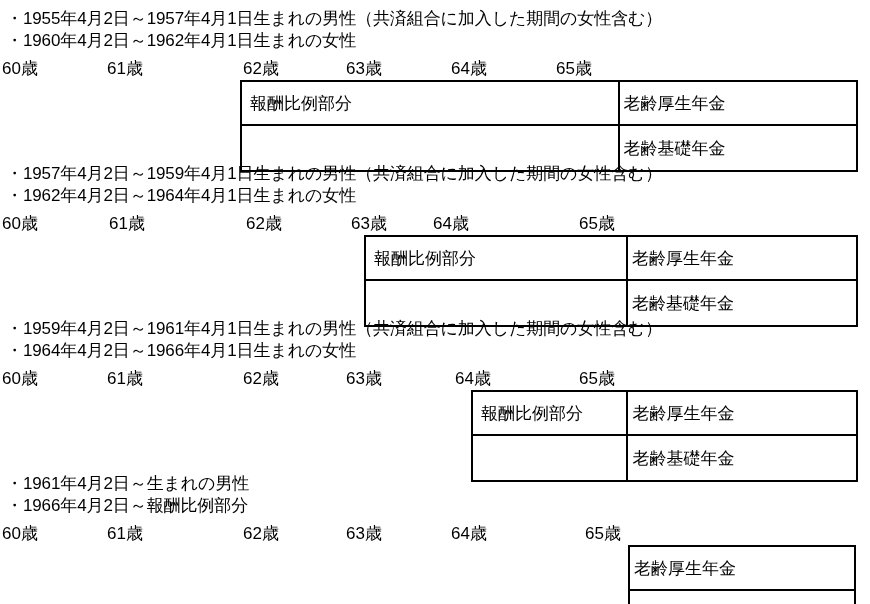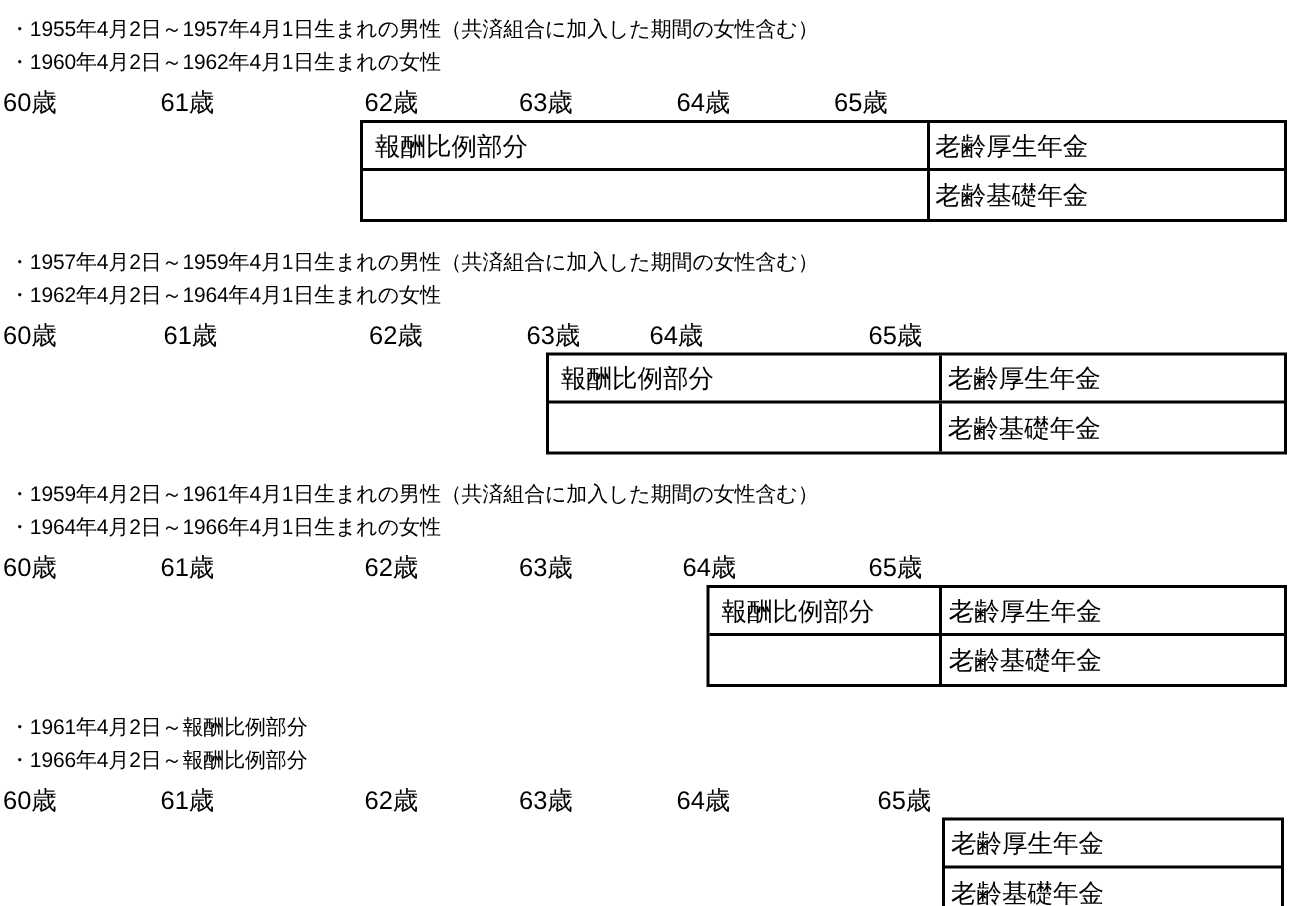--- a/index.html
+++ b/index.html
@@ -27,21 +27,21 @@
   .block {
     position: absolute;
     left: 0;
     width: 870px;
   }
 
   
   .desc {
     position: absolute;
     left: 6px;
-    font-size: 14px;
+    font-size: 17px;
     line-height: 22px;
     white-space: nowrap;
     letter-spacing: -0.1px;
   }
   .desc-1 { top: 0px; }
   .desc-2 { top: 22px; }
 
   
   .scale {
     position: absolute;
@@ -62,21 +62,21 @@
   .tbl {
     position: absolute;
     top: 72px;
     border: 2px solid #000000;
     box-sizing: border-box;
     background: #ffffff;
   }
   .row {
     display: flex;
     box-sizing: border-box;
-    height: 32px;
+    height: 44px;
   }
   .row.top {
     border-bottom: 2px solid #000000;
   }
   .cell {
     box-sizing: border-box;
     display: flex;
     align-items: center;
     font-size: 17px;
     white-space: nowrap;
@@ -170,21 +170,21 @@
         <div class="cell right" id="b2c01" style="width: 230px;">老齢厚生年金</div>
       </div>
       <div class="row">
         <div class="cell left empty" id="b2c10" style="width: 157px;"></div>
         <div class="cell right" id="b2c11" style="width: 230px;">老齢基礎年金</div>
       </div>
     </div>
   </div>
 
   <div class="block" id="blk3" style="top: 473px;">
-    <div class="desc desc-1">・1961年4月2日～報酬比例部分</div>
+    <div class="desc desc-1">・1961年4月2日～生まれの男性</div>
     <div class="desc desc-2">・1966年4月2日～報酬比例部分</div>
 
     <div class="scale">
       <span class="age" id="b3a0" style="left: 2px;">60歳</span>
       <span class="age" id="b3a1" style="left: 107px;">61歳</span>
       <span class="age" id="b3a2" style="left: 243px;">62歳</span>
       <span class="age" id="b3a3" style="left: 346px;">63歳</span>
       <span class="age" id="b3a4" style="left: 451px;">64歳</span>
       <span class="age" id="b3a5" style="left: 585px;">65歳</span>
     </div>

